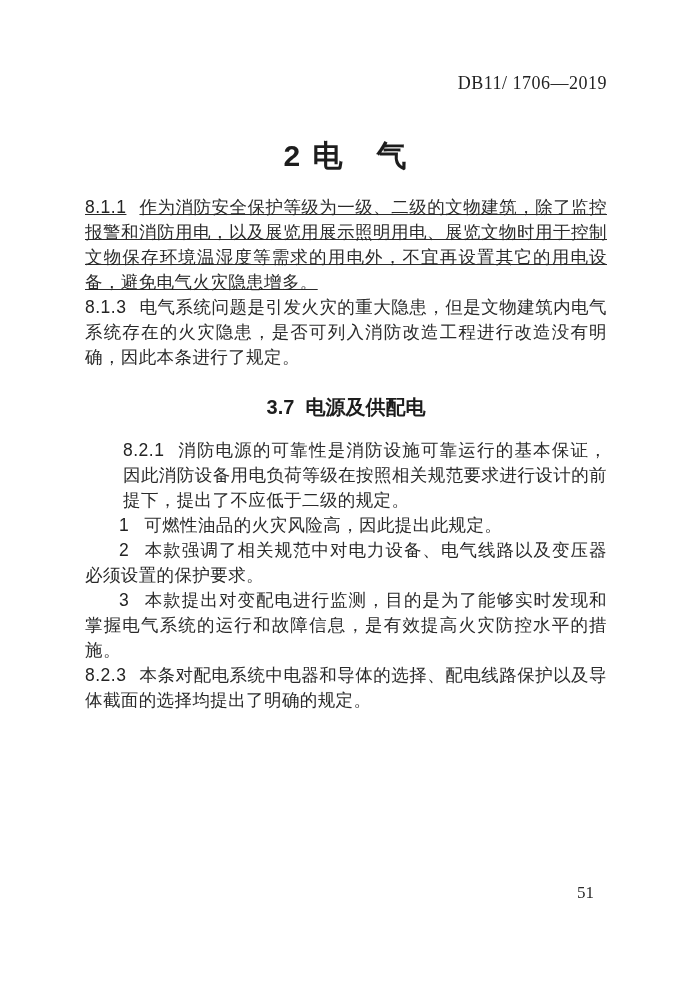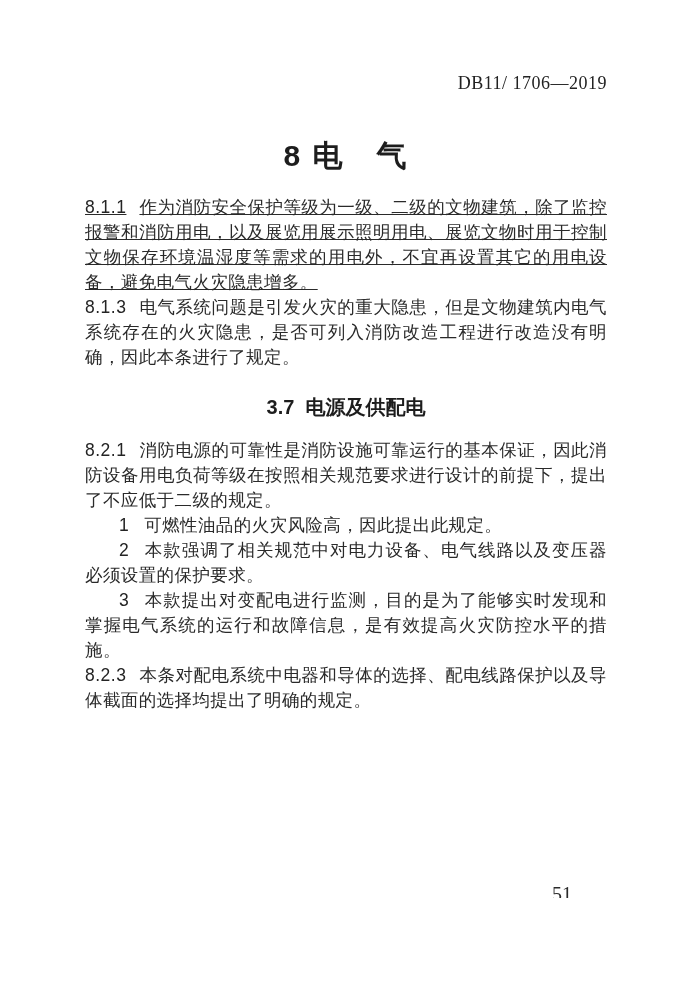--- a/index.html
+++ b/index.html
@@ -48,34 +48,34 @@
   .section-heading.second { margin-top: 25px; }
   .clause {
     margin: 0;
     font-size: 17.5px;
     line-height: 25px;
     text-align: justify;
     text-align-last: left;
     letter-spacing: 0.4px;
   }
   .clause.first-after-heading { margin-top: 19px; text-decoration: underline; }
-  .clause.first-after-heading2 { margin-top: 18px; }
+  .clause.first-after-heading2 { margin-top: 18px; margin-left: 38px; }
   .c-num {
     font-family: "Liberation Sans", sans-serif;
     margin-right: 13px;
     letter-spacing: 0.5px;
     color: #242424;
   }
   .subitem { text-indent: 34px; }
   .subitem .c-num { margin-right: 15px; }
   .page-number {
     position: absolute;
-    top: 883px; right: 118px;
+    top: 883px; right: 96px;
     font-family: "Liberation Serif", serif;
-    font-size: 20px;
+    font-size: 17px;
     color: #2a2a2a;
   }
   .watermark {
     position: absolute;
     right: 28px; top: 941px;
     display: flex;
     align-items: center;
   }
   .watermark .logo-mark { width: 40px; height: 40px; margin-right: 5px; }
   .wm-text { display: flex; flex-direction: row; justify-content: center; }
@@ -97,21 +97,21 @@
 </style>
 </head>
 <body>
 
 <div class="page">
 
   <div class="doc-header">
     <span>DB11/ 1706—2019</span>
   </div>
 
-  <h1 class="chapter-title">8 电　气</h1>
+  <h1 class="chapter-title">2 电　气</h1>
 
 
   <p class="clause first-after-heading"><span class="c-num">8.1.1</span><span>作为消防安全保护等级为一级、二级的文物建筑，除了监控报警和消防用电，以及展览用展示照明用电、展览文物时用于控制文物保存环境温湿度等需求的用电外，不宜再设置其它的用电设备，避免电气火灾隐患增多。</span></p>
 
 
   <p class="clause"><span class="c-num">8.1.3</span><span>电气系统问题是引发火灾的重大隐患，但是文物建筑内电气系统存在的火灾隐患，是否可列入消防改造工程进行改造没有明确，因此本条进行了规定。</span></p>
 
   <h2 class="section-heading second"><span class="h-num">3.7</span><span>电源及供配电</span></h2>
 
   <p class="clause first-after-heading2"><span class="c-num">8.2.1</span><span>消防电源的可靠性是消防设施可靠运行的基本保证，因此消防设备用电负荷等级在按照相关规范要求进行设计的前提下，提出了不应低于二级的规定。</span></p>

